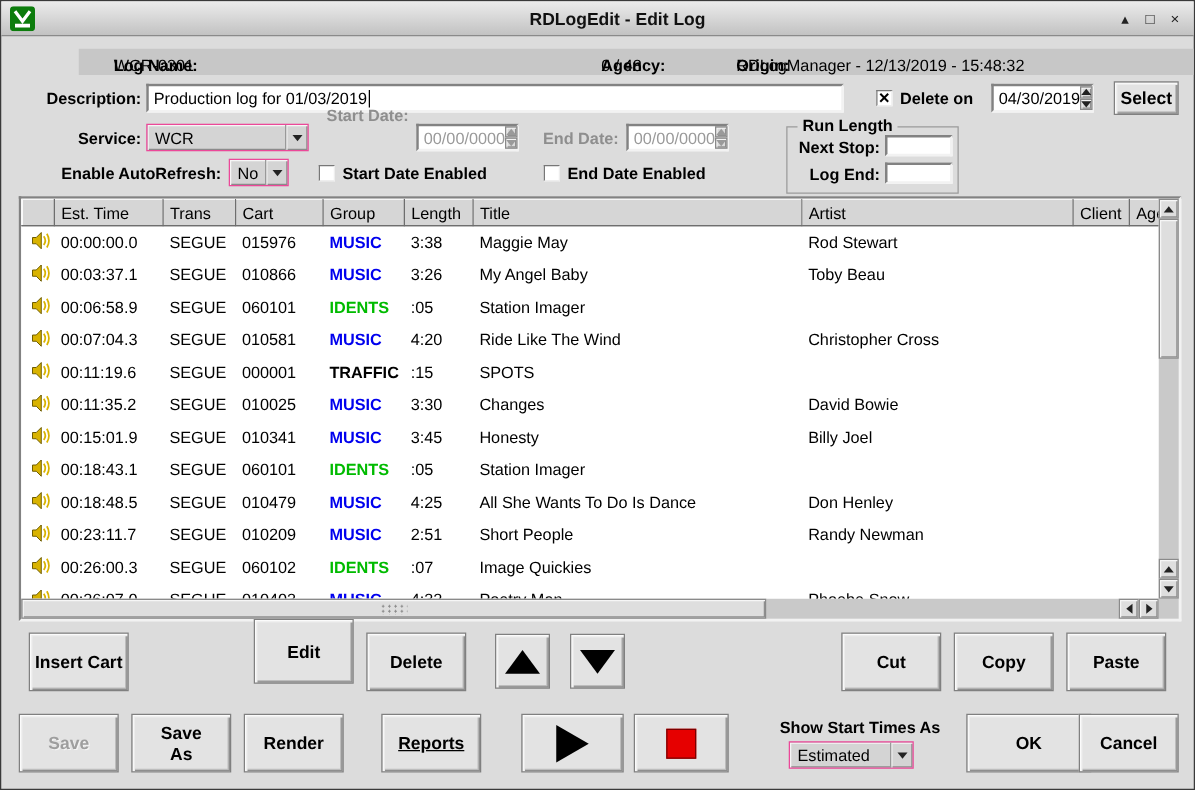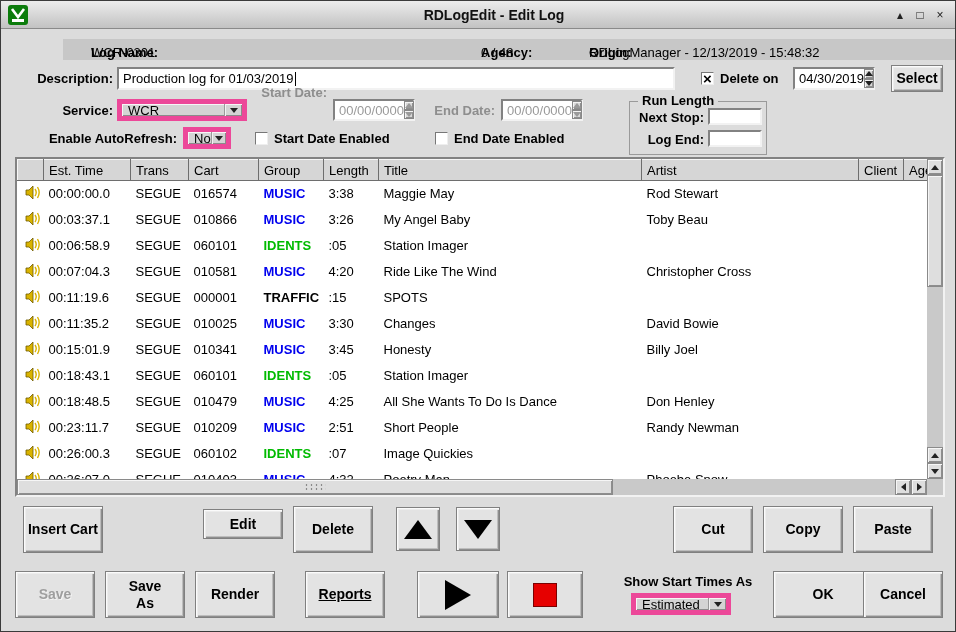--- a/index.html
+++ b/index.html
@@ -31,21 +31,21 @@
 
   
   .flabel { position: absolute; font-size: 13px; font-weight: bold; white-space: nowrap; }
   .field { position: absolute; font-size: 13px; display: flex; align-items: center; }
   .textinput { padding-left: 4px; color: #000; display: flex; align-items: center; }
   .caret { width: 1px; height: 14px; background: #000; margin-left: 1px; }
   .spincol { width: 17px; align-self: stretch; display: flex; flex-direction: column; }
   .spinbtn { flex: 1; background: #d9d9d9; border: 1px solid #888;
     box-shadow: inset 1px 1px 0 #f4f4f4, inset -1px -1px 0 #909090;
     display: flex; align-items: center; justify-content: center; }
-  .combo { background: #d4d4d4; border: 5px solid #ec4899;
+  .combo { background: #d4d4d4; border: 1px solid #ec4899;
     box-shadow: inset 1px 1px 0 #f6f6f6, inset -1px -1px 0 #8b8b8b;
     display: flex; align-items: center; font-size: 13px; }
   .combo .cval { flex: 1; padding-left: 6px; }
   .combo .carr { width: 18px; align-self: stretch; display: flex; align-items: center; justify-content: center;
     border-left: 1px solid #999; box-shadow: inset 1px 0 0 #f2f2f2; }
   .checkbox { position: absolute; width: 13px; height: 13px; background: #fff;
     border: 1px solid; border-color: #777 #eee #eee #777; }
   .checkbox.checked::after { content: "×"; position: absolute; left: 1px; top: -3px;
     font-weight: bold; font-size: 15px; color: #000; }
   .groupbox { position: absolute; border: 1px solid #9a9a9a; }
@@ -237,21 +237,21 @@
             <tr>
     <td class="c-icon">
       <svg width="16" height="15" viewBox="0 0 16 15">
         <polygon points="1,5 4,5 8,1 8,14 4,10 1,10" fill="#d9b300" stroke="#6e5c00" stroke-width="0.8"></polygon>
         <path d="M10 4 Q12.5 7.5 10 11" stroke="#d9b300" stroke-width="1.4" fill="none"></path>
         <path d="M12.5 2 Q15.8 7.5 12.5 13" stroke="#d9b300" stroke-width="1.4" fill="none"></path>
       </svg>
     </td>
     <td>00:00:00.0</td>
     <td>SEGUE</td>
-    <td>016574</td>
+    <td>015976</td>
     <td class="c-group" style="color: rgb(0, 0, 238);">MUSIC</td>
     <td>3:38</td>
     <td>Maggie May</td>
     <td>Rod Stewart</td>
     <td></td>
     <td></td>
   </tr>
             <tr>
     <td class="c-icon">
       <svg width="16" height="15" viewBox="0 0 16 15">
@@ -475,21 +475,21 @@
           <span class="tri-left-s"></span>
         </div>
       <div class="sbtn" style="right:0; top:0;">
           <span class="tri-right-s"></span>
         </div>
     </div>
     <div class="corner"></div>
   </div>
 
   <div class="btn raised" style="left:22px;  top:505px; width:80px; height:47px;">Insert Cart</div>
-  <div class="btn raised" style="left:202px; top:508px; width:80px; height:30px;">Edit</div>
+  <div class="btn raised" style="left:202px; top:494px; width:80px; height:52px;">Edit</div>
   <div class="btn raised" style="left:292px; top:505px; width:80px; height:47px;">Delete</div>
   <div class="btn raised" style="left:395px; top:506px; width:44px; height:44px;">
       <span class="tri-up-big"></span>
     </div>
   <div class="btn raised" style="left:455px; top:506px; width:44px; height:44px;">
       <span class="tri-down-big"></span>
     </div>
   <div class="btn raised" style="left:672px; top:505px; width:80px; height:47px;">Cut</div>
   <div class="btn raised" style="left:762px; top:505px; width:80px; height:47px;">Copy</div>
   <div class="btn raised" style="left:852px; top:505px; width:80px; height:47px;">Paste</div>

